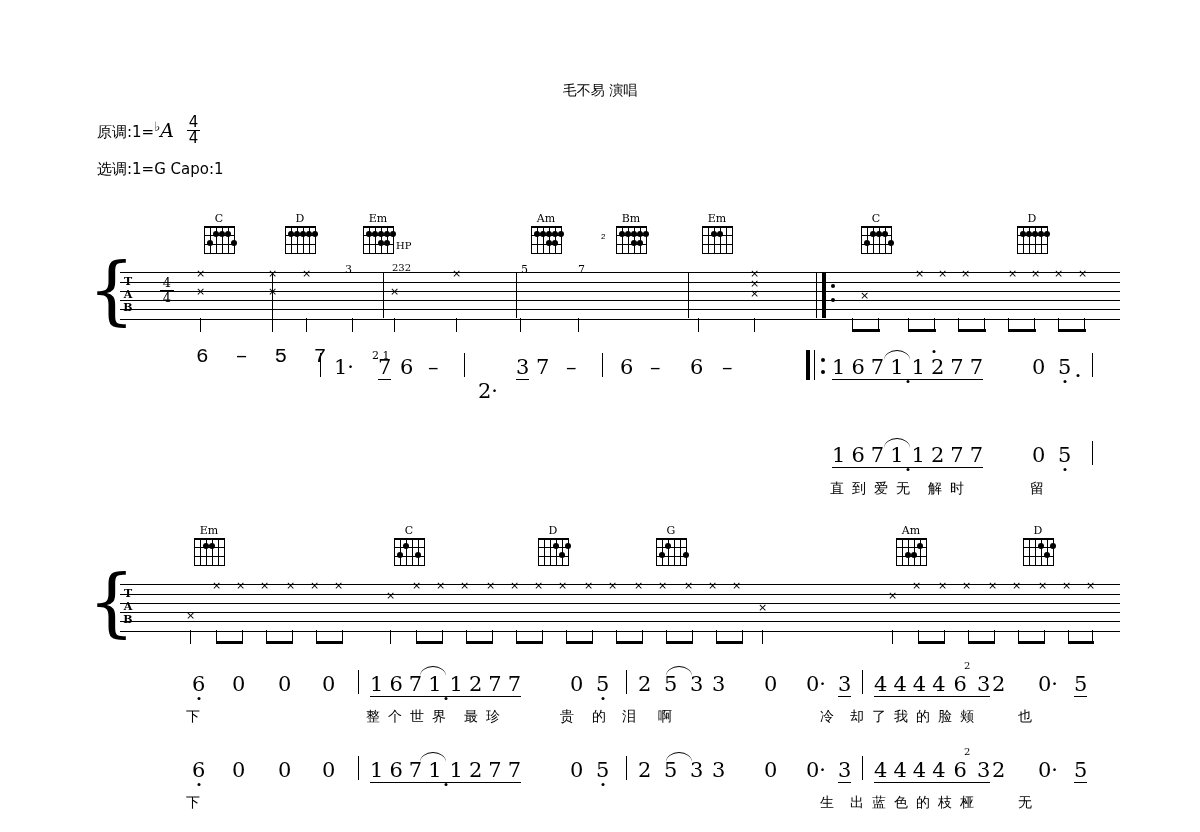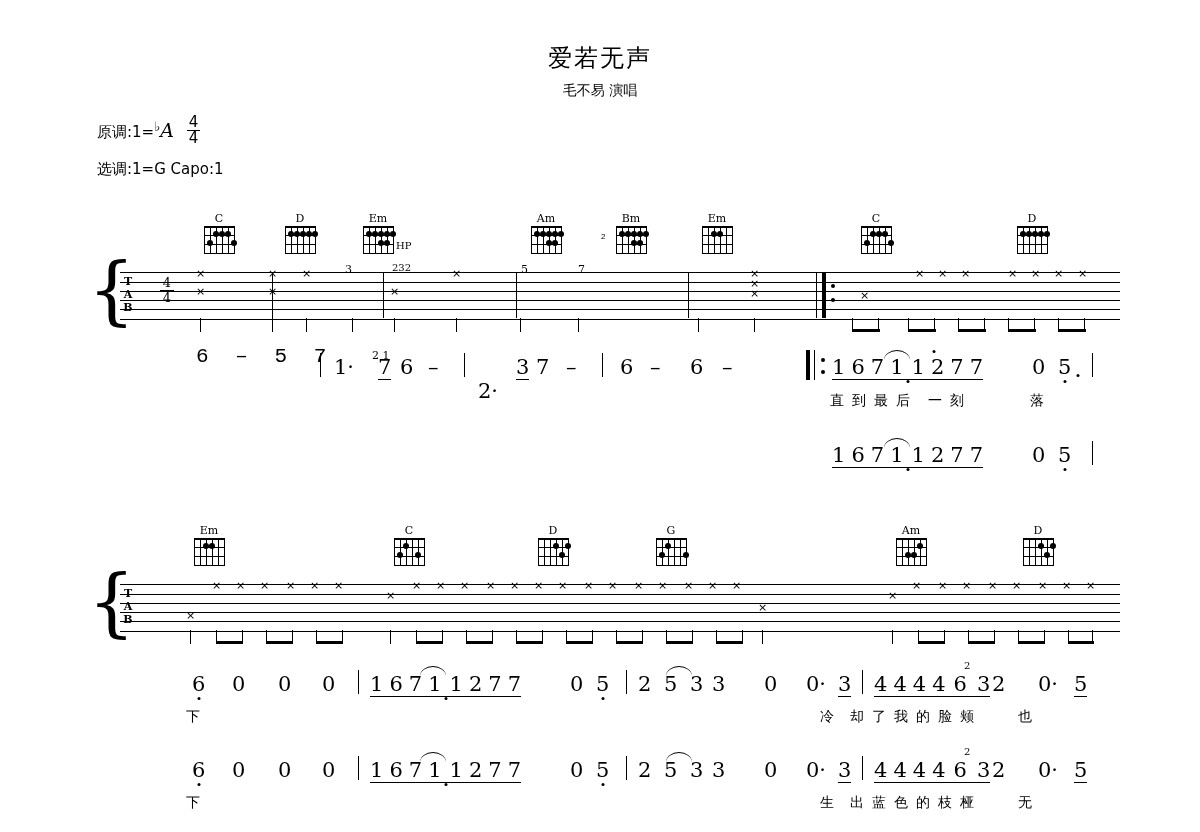--- a/index.html
+++ b/index.html
@@ -65,21 +65,20 @@
   .dotabove:after{content:"";position:absolute;left:50%;top:-5px;width:3px;height:3px;background:#000;border-radius:50%;transform:translateX(-50%);}
   .dotbelow:after{content:"";position:absolute;left:50%;bottom:-4px;width:3px;height:3px;background:#000;border-radius:50%;transform:translateX(-50%);}
   .slur{position:absolute;border-top:1.3px solid #000;border-radius:50%/100% 100% 0 0;height:9px;}
   .vbar{position:absolute;width:1.3px;background:#000;}
 </style>
 </head>
 <body>
 
 <div class="sheet">
 
-  <div class="title">爱若无声</div>
   <div class="subtitle">毛不易 演唱</div>
 
   <div class="keyline key1">
     <span>原调:1=</span><span class="flat">♭</span><span class="keyA">A</span>
     <span class="meter">
       <span class="num">4</span>
       <span class="den">4</span>
     </span>
   </div>
   <div class="keyline key2">选调:1=G Capo:1</div>
@@ -375,32 +374,32 @@
   <div class="repeatdot" style="left:821px;top:370px;"></div>
 
   <div class="jp underline1" style="left:832px;top:355px;">
     <span>1</span><span style="margin-left:6px">6</span><span style="margin-left:6px">7</span><span style="margin-left:6px">1</span><span style="margin-left:8px">1</span><span style="margin-left:6px">2</span><span style="margin-left:6px">7</span><span style="margin-left:6px" class="dotbelow">7</span>
   </div>
   <div class="jp" style="left:1032px;top:355px;">0</div>
   <div class="jp dotbelow" style="left:1058px;top:355px;">5</div>
   <div class="slur" style="left:884px;top:350px;width:26px;"></div>
   <div class="vbar" style="left:1092px;top:353px;height:24px;"></div>
 
-  <div class="lyr" style="left:830px;top:392px;letter-spacing:8px;">
-    <span>直</span><span>到</span><span>最</span><span>后</span><span style="margin-left:10px">一</span><span>刻</span><span style="margin-left:58px">落</span>
-  </div>
 
   <div class="jp underline1" style="left:832px;top:443px;">
     <span>1</span><span style="margin-left:6px">6</span><span style="margin-left:6px">7</span><span style="margin-left:6px">1</span><span style="margin-left:8px">1</span><span style="margin-left:6px">2</span><span style="margin-left:6px">7</span><span style="margin-left:6px" class="dotbelow">7</span>
   </div>
   <div class="jp" style="left:1032px;top:443px;">0</div>
   <div class="jp dotbelow" style="left:1058px;top:443px;">5</div>
   <div class="slur" style="left:884px;top:438px;width:26px;"></div>
   <div class="vbar" style="left:1092px;top:441px;height:24px;"></div>
 
+  <div class="lyr" style="left:830px;top:480px;letter-spacing:8px;">
+    <span>直</span><span>到</span><span>爱</span><span>无</span><span style="margin-left:10px">解</span><span>时</span><span style="margin-left:58px">留</span>
+  </div>
 
   <div class="chord" style="left:186px;top:538px;">
     <div class="cname">Em</div>
     <div class="grid">
       <div class="h nut" style="top:0"></div>
         <div class="h" style="top:9px"></div>
         <div class="h" style="top:18px"></div>
         <div class="h" style="top:27px"></div>
       <div class="v" style="left:0"></div>
         <div class="v" style="left:6px"></div>
@@ -629,20 +628,23 @@
 
   <div class="jp underline1" style="left:874px;top:672px;">
     <span>4</span><span style="margin-left:6px">4</span><span style="margin-left:6px">4</span><span style="margin-left:6px">4</span><span style="margin-left:8px">6</span><span style="margin-left:10px">3</span>
   </div>
   <div style="position:absolute;left:964px;top:660px;font-size:10px;font-family:'DejaVu Serif',serif;">2</div>
   <div class="jp" style="left:992px;top:672px;">2</div>
   <div class="jp" style="left:1038px;top:672px;">0·</div>
   <div class="jp underline1" style="left:1074px;top:672px;">5</div>
 
   <div class="lyr" style="left:186px;top:708px;">下</div>
+  <div class="lyr" style="left:366px;top:708px;letter-spacing:8px;">
+    <span>整</span><span>个</span><span>世</span><span>界</span><span style="margin-left:10px">最</span><span>珍</span><span style="margin-left:52px">贵</span><span style="margin-left:10px">的</span><span style="margin-left:8px">泪</span><span style="margin-left:14px">啊</span>
+  </div>
   <div class="lyr" style="left:820px;top:708px;letter-spacing:8px;">
     <span>冷</span><span style="margin-left:8px">却</span><span>了</span><span>我</span><span>的</span><span>脸</span><span>颊</span><span style="margin-left:36px">也</span>
   </div>
 
   <div class="jp dotbelow" style="left:192px;top:758px;">6</div>
   <div class="jp" style="left:232px;top:758px;">0</div>
   <div class="jp" style="left:278px;top:758px;">0</div>
   <div class="jp" style="left:322px;top:758px;">0</div>
   <div class="vbar" style="left:358px;top:756px;height:24px;"></div>
 

